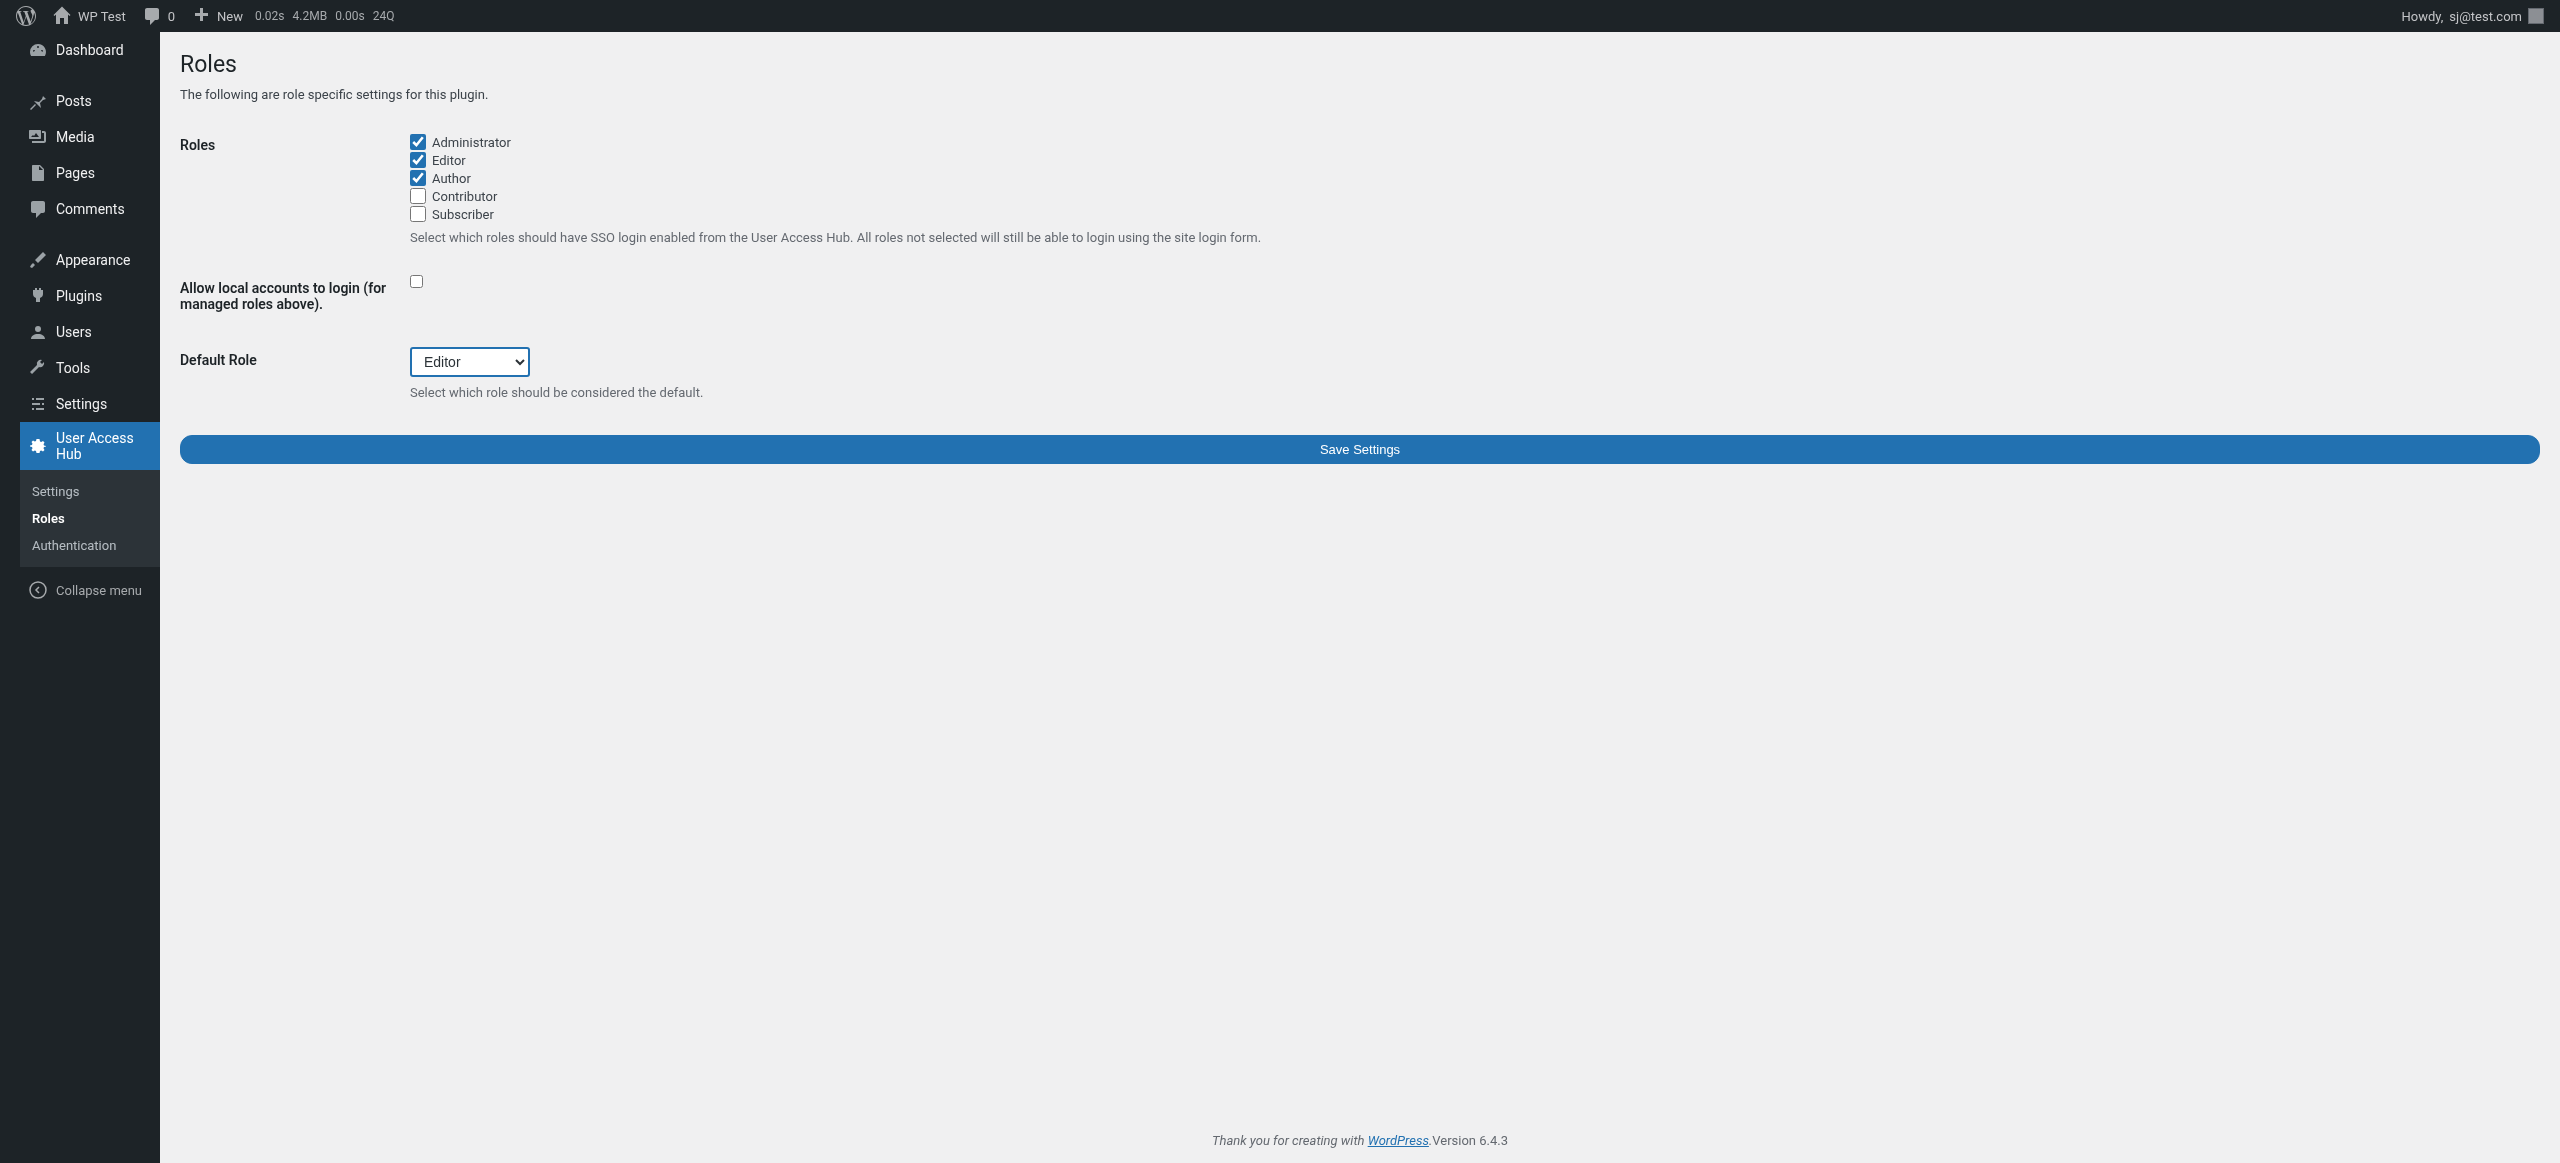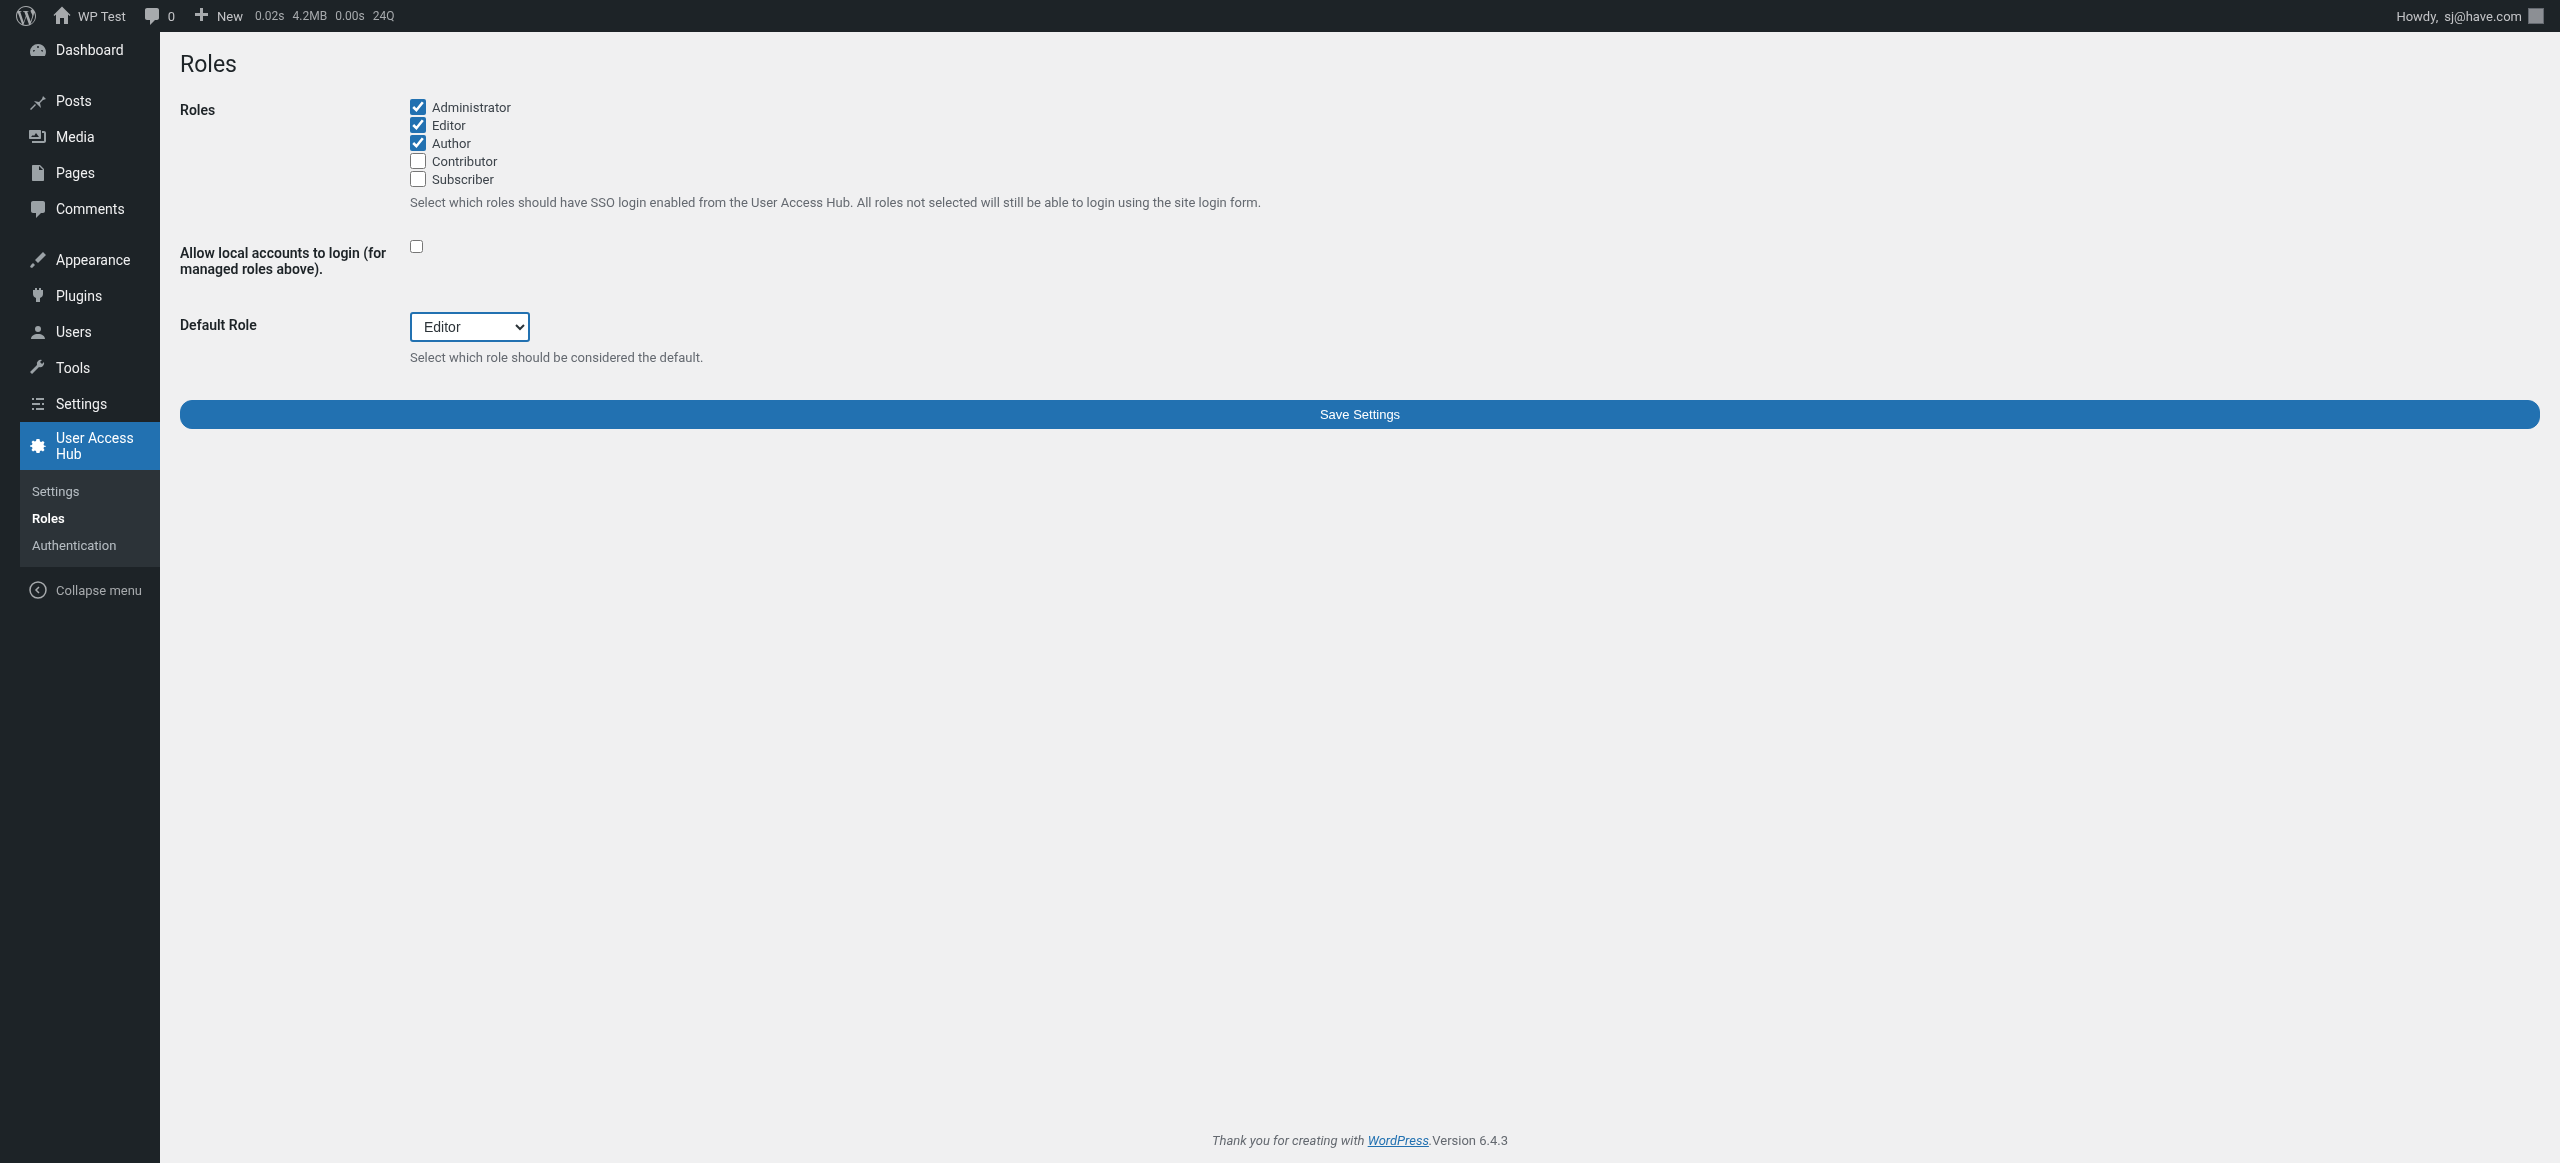--- a/index.html
+++ b/index.html
@@ -193,21 +193,21 @@
         <span class="ab-label">New</span>
       </div>
       <span class="ab-small">0.02s</span>
       <span class="ab-small">4.2MB</span>
       <span class="ab-small">0.00s</span>
       <span class="ab-small">24Q</span>
     </div>
     <div class="right">
       <div class="ab-item">
         <span>Howdy, </span>
-        <span>sj@have.com</span>
+        <span>sj@test.com</span>
         <span class="avatar"></span>
       </div>
     </div>
   </div>
 
   <div class="body">
 
     <div class="sidebar">
       <div class="menu-item">
         <span class="menu-icon">
@@ -310,20 +310,21 @@
               <circle cx="10" cy="10" r="8" fill="none" stroke="#a7aaad" stroke-width="1.5"></circle>
               <path d="M11 7l-3 3 3 3" fill="none" stroke="#a7aaad" stroke-width="1.5"></path>
             </svg>
           </span>
         <span>Collapse menu</span>
       </div>
     </div>
 
     <div class="content">
       <h1>Roles</h1>
+      <p class="description">The following are role specific settings for this plugin.</p>
 
       <table class="form-table">
         <tbody>
             <tr>
           <th>Roles</th>
           <td>
             <div id="roles-list">
                   <label class="checkbox-row">
                     <input type="checkbox" checked="" style="">
                     <span>Administrator</span>

